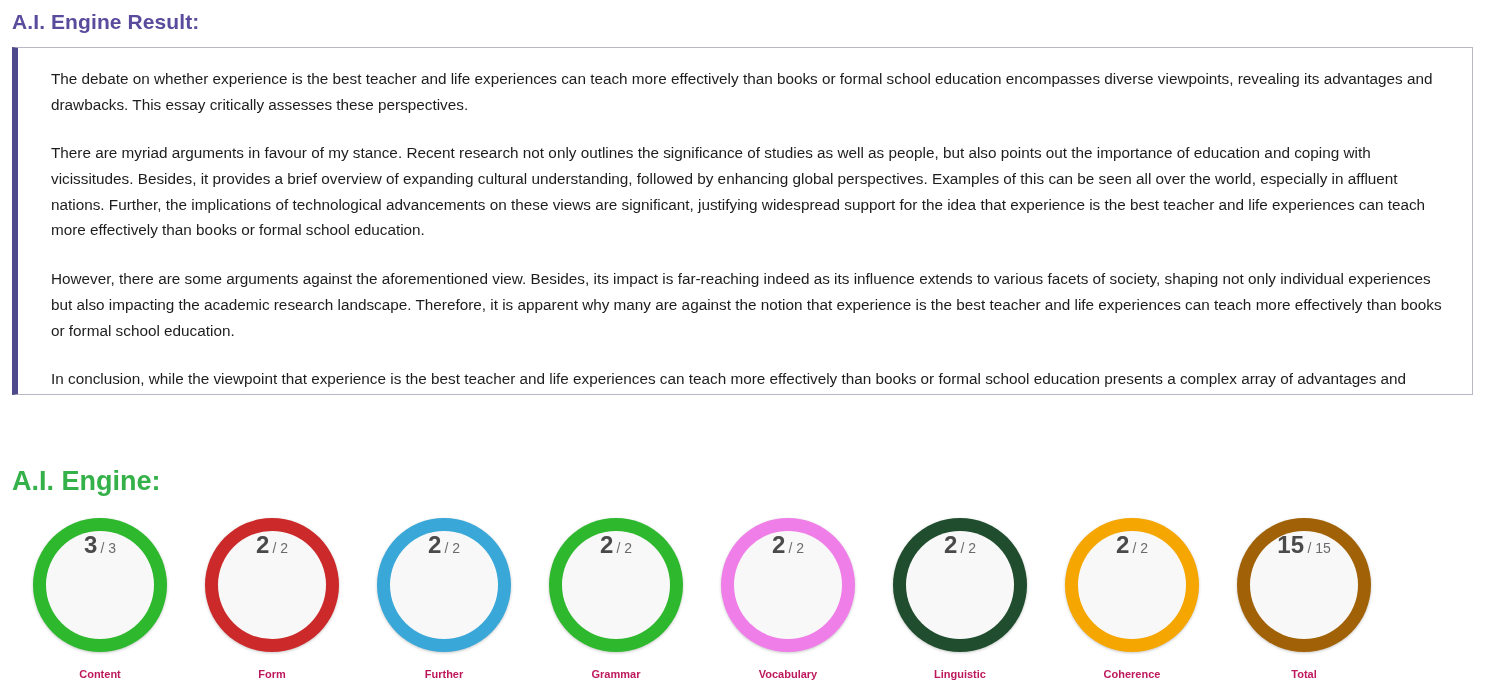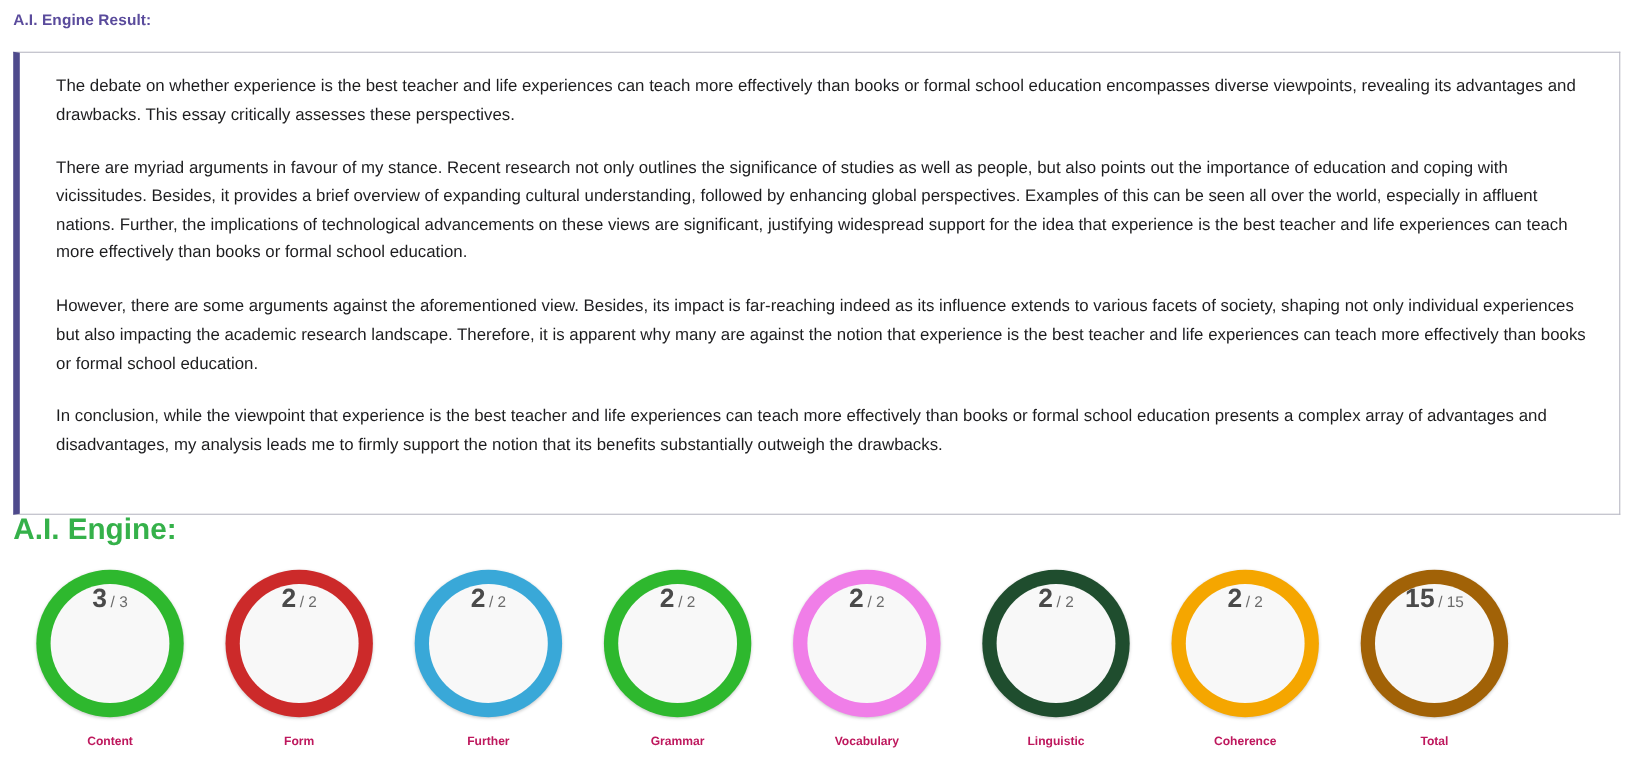--- a/index.html
+++ b/index.html
@@ -15,31 +15,31 @@
   .page {
     position: relative;
     width: 1486px;
     height: 700px;
     padding: 0;
   }
   .engine-title {
     position: absolute;
     left: 12px;
     top: 10px;
-    font-size: 14px;
+    font-size: 21px;
     font-weight: bold;
     color: #5a4b9c;
     letter-spacing: 0.1px;
   }
   .result-box {
     position: absolute;
     left: 12px;
     top: 47px;
     width: 1461px;
-    height: 421px;
+    height: 348px;
     border: 1px solid #b8b8c4;
     border-left: 6px solid #4e4a8c;
     background: #ffffff;
     padding: 18px 26px 10px 33px;
     overflow: hidden;
   }
   .result-box p {
     margin: 0 0 23px 0;
     font-size: 15.3px;
     line-height: 1.68;

